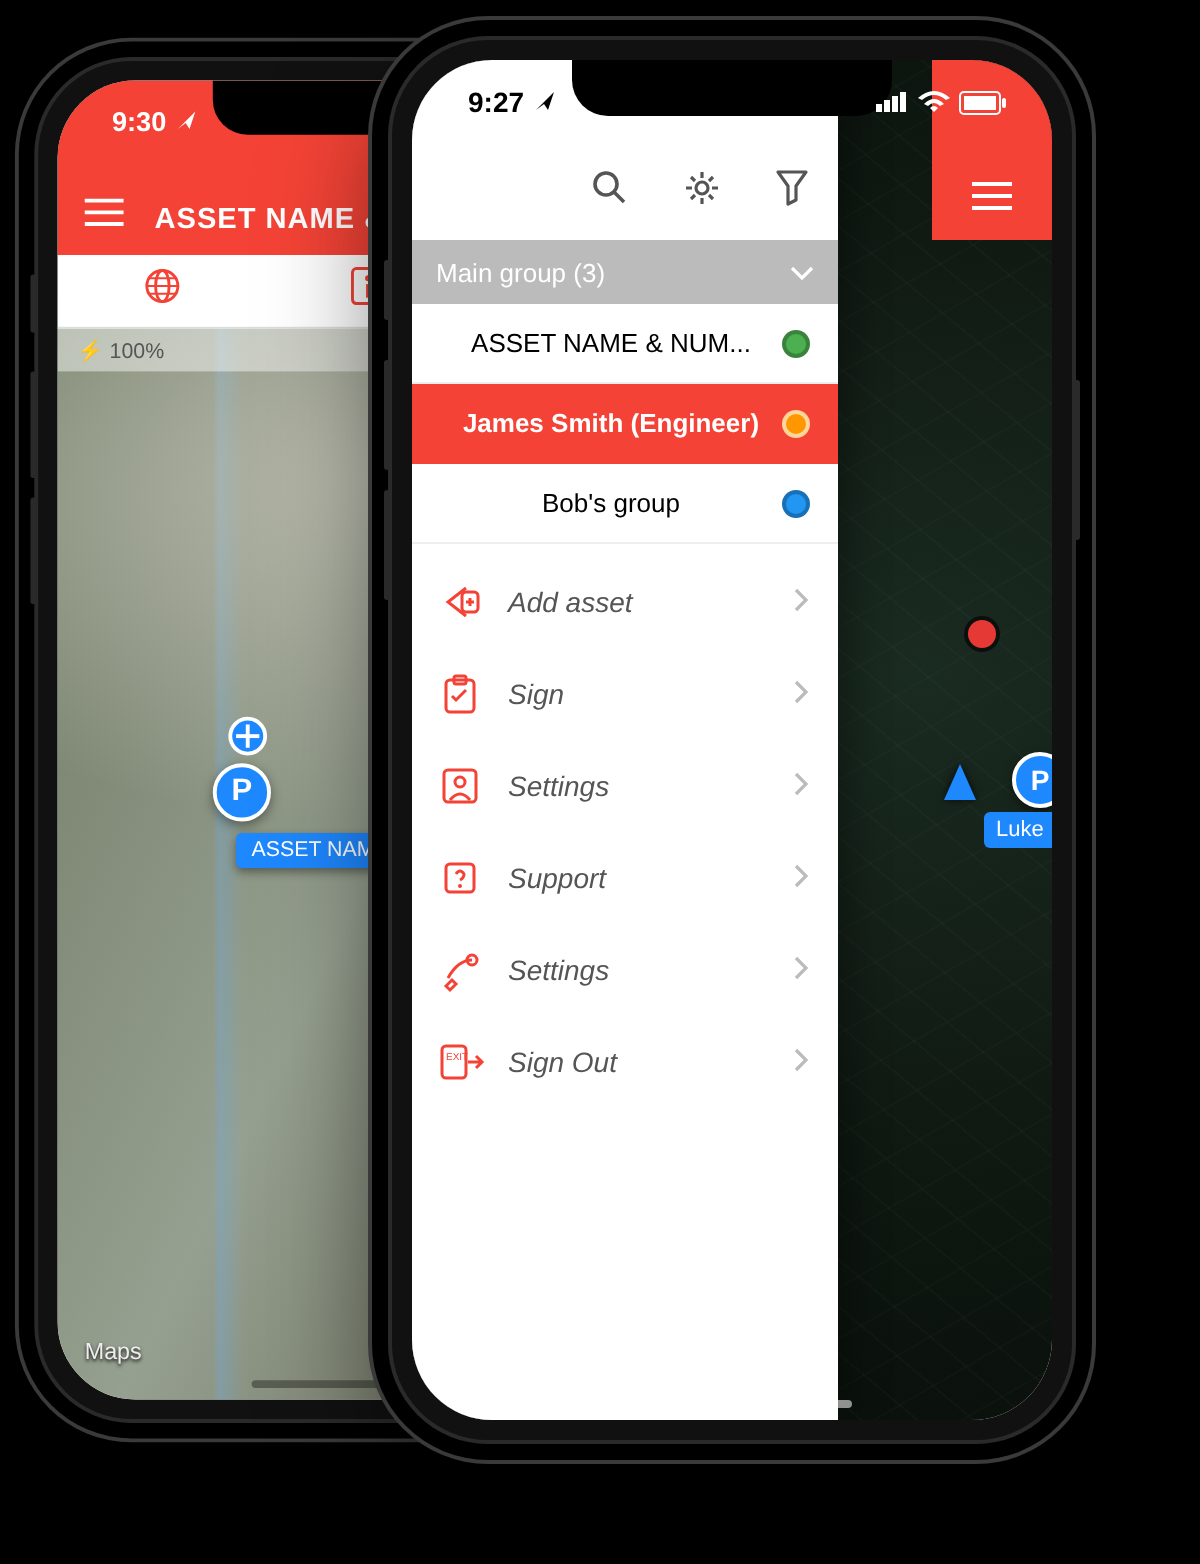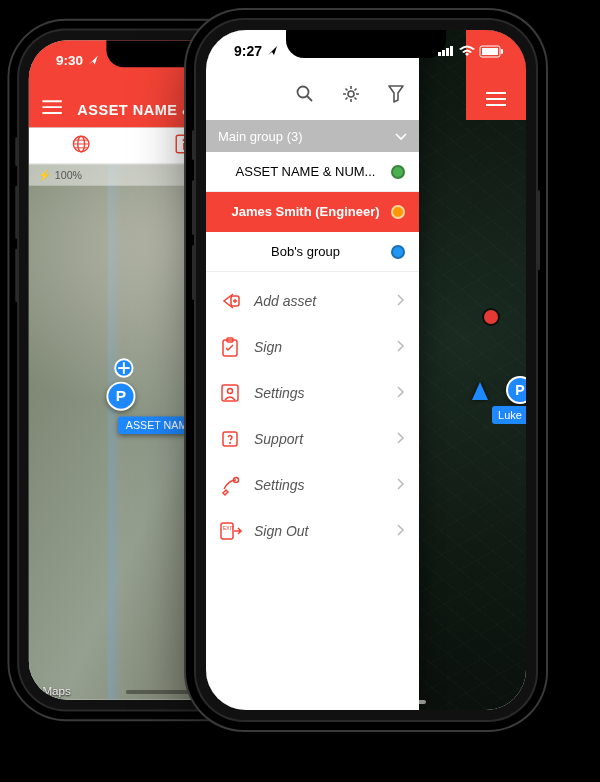--- a/index.html
+++ b/index.html
@@ -141,21 +141,21 @@
   .back .target-icon::before{ width:2px; height:12px;}
   .back .target-icon::after{ width:12px; height:2px;}
   .back .pin-label{
     position:absolute; top:388px; left:92px; z-index:20;
     background:#1e88ff; color:#fff; font-size:11px;
     padding:3px 8px; border-radius:3px; white-space:nowrap;
     box-shadow:0 2px 5px rgba(0,0,0,.4);
   }
 
   .back .attribution{
-    position:absolute; bottom:2px; left:14px;
+    position:absolute; bottom:18px; left:14px;
     color:#eee; font-size:12px; z-index:20;
     text-shadow:0 1px 2px #000;
     text-align:right;
   }
   .back .home-indicator{
     position:absolute; bottom:6px; left:50%;
     width:120px; height:4px; margin-left:-60px;
     background:rgba(0,0,0,.35); border-radius:3px; z-index:30;
   }
 

